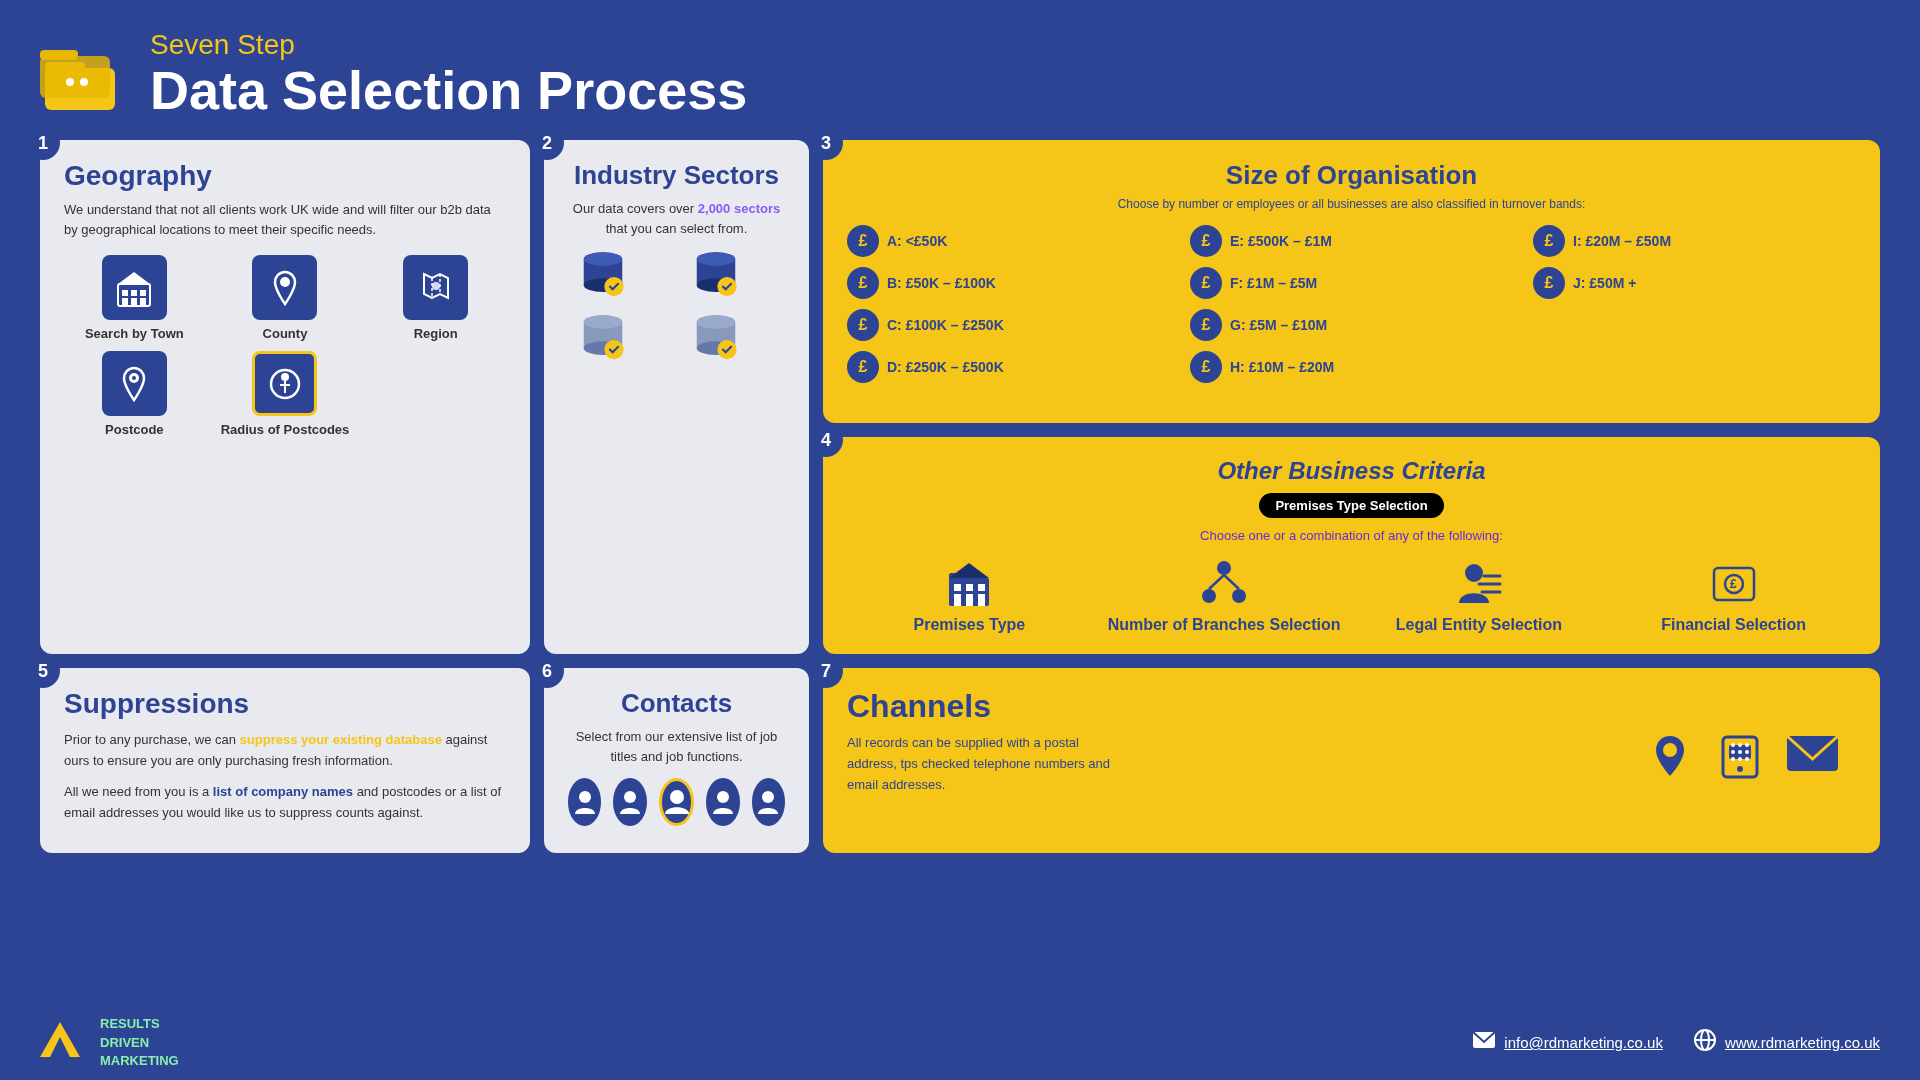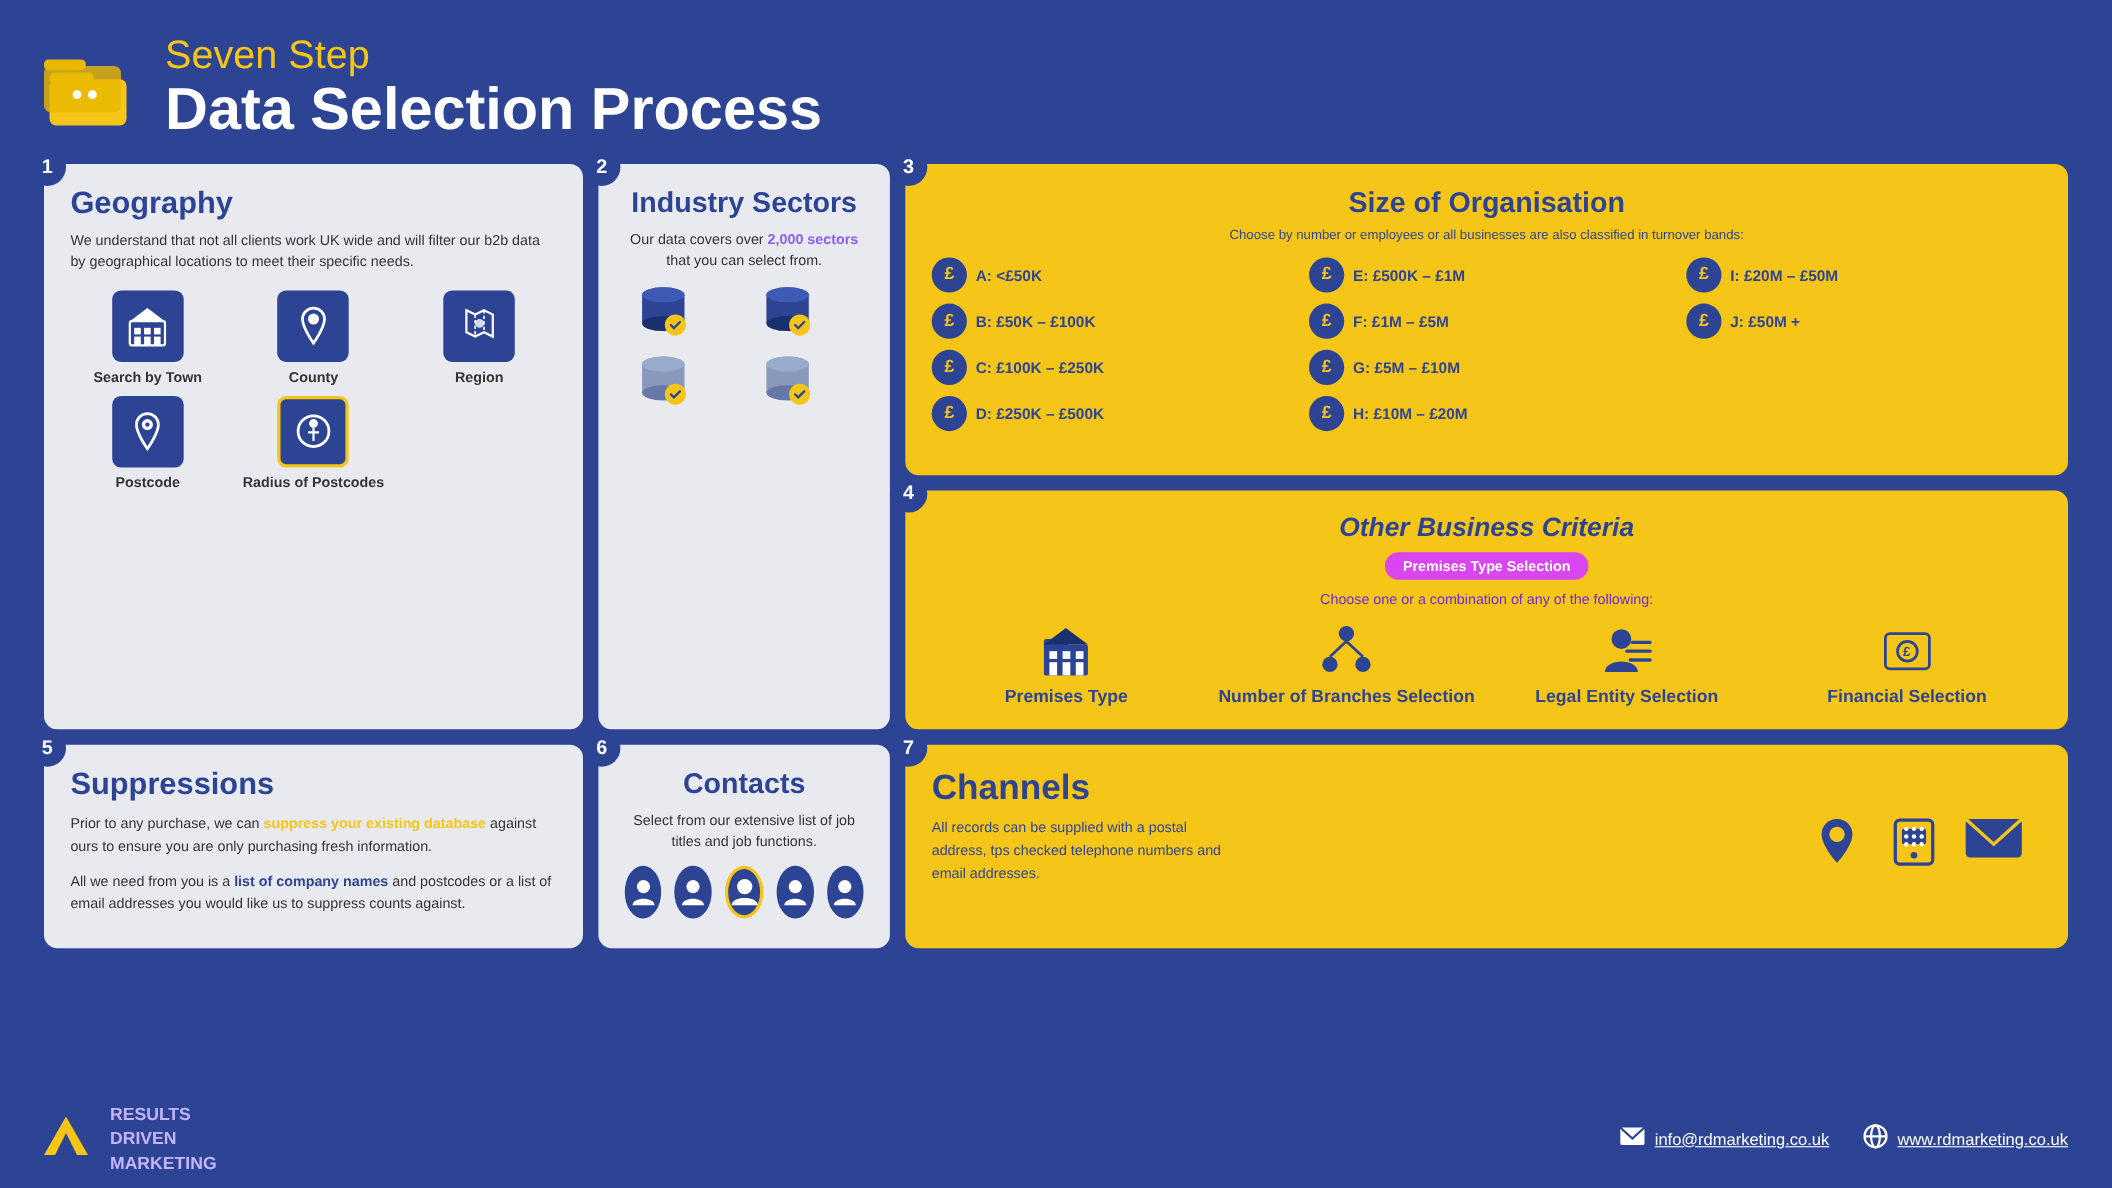--- a/index.html
+++ b/index.html
@@ -19,21 +19,21 @@
       padding: 30px 40px 20px 40px;
     }
     .header-icon {
       width: 90px;
       height: 75px;
       margin-right: 20px;
       flex-shrink: 0;
     }
     .header-text h2 {
       color: #f5c518;
-      font-size: 36px;
+      font-size: 28px;
       font-weight: 400;
       line-height: 1.1;
     }
     .header-text h1 {
       color: white;
       font-size: 54px;
       font-weight: 900;
       line-height: 1.1;
     }
 
@@ -164,21 +164,21 @@
       font-size: 16px;
       font-weight: 900;
       flex-shrink: 0;
     }
     .size-label {
       color: #2d4494;
       font-size: 14px;
       font-weight: 700;
     }
     .premises-badge {
-      background: #d946ef;
+      background: #000000;
       color: white;
       font-size: 13px;
       font-weight: 700;
       padding: 5px 16px;
       border-radius: 20px;
       display: inline-block;
       margin: 0 auto 10px;
       display: block;
       text-align: center;
       width: fit-content;
@@ -309,22 +309,22 @@
       justify-content: space-between;
       padding: 10px 40px;
       margin-top: 8px;
     }
     .footer-logo {
       display: flex;
       align-items: center;
       gap: 10px;
     }
     .footer-logo-text {
-      color: #c4b5fd;
-      font-size: 16px;
+      color: #86efac;
+      font-size: 13px;
       font-weight: 700;
       line-height: 1.4;
     }
     .footer-contact {
       display: flex;
       align-items: center;
       gap: 30px;
     }
     .footer-contact-item {
       display: flex;

